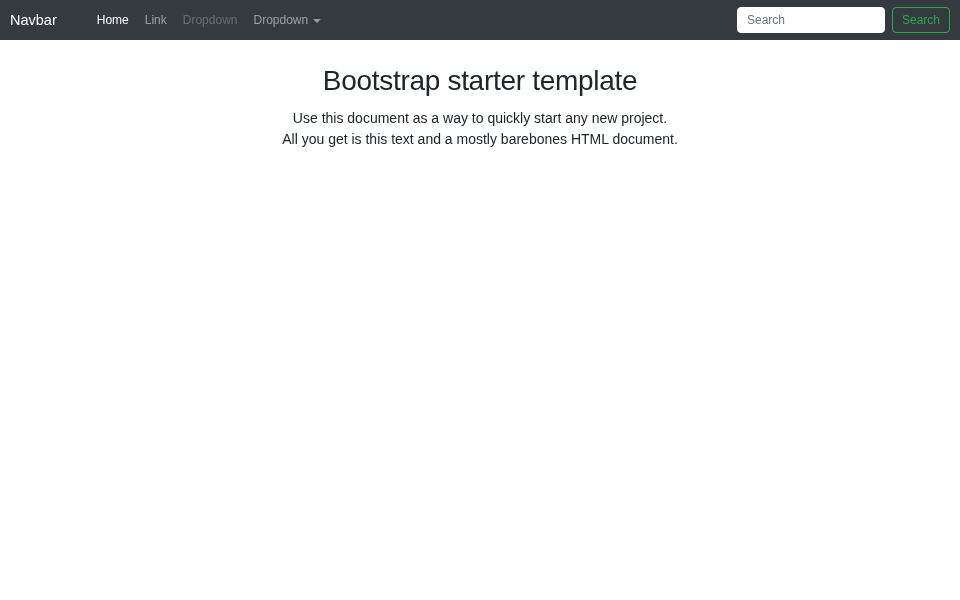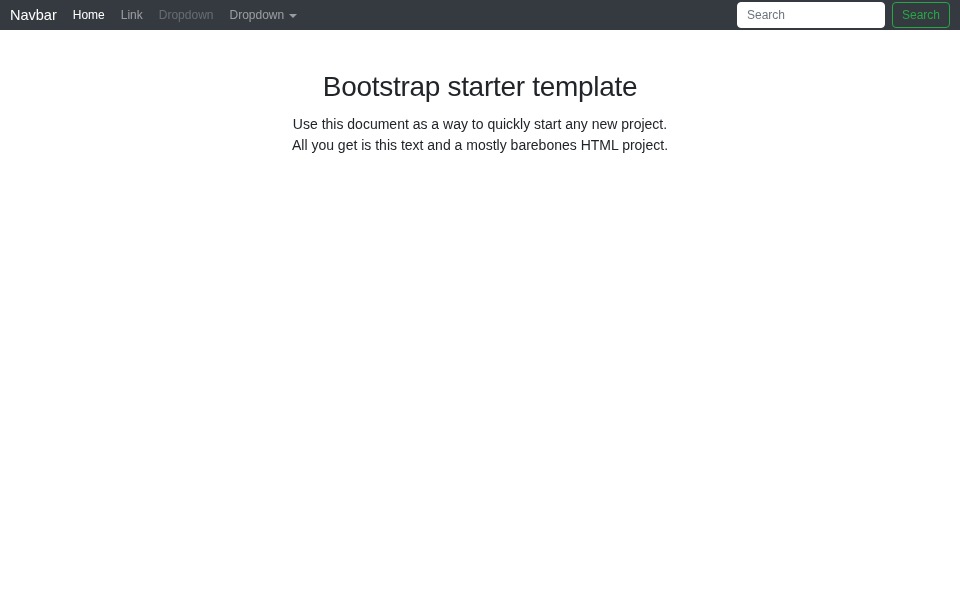--- a/index.html
+++ b/index.html
@@ -8,36 +8,37 @@
     padding: 0;
     width: 960px;
     height: 600px;
     background: var(--page_bg, #ffffff);
     font-family: "Liberation Sans", sans-serif;
     overflow: hidden;
   }
 
   
   .navbar {
-    height: 30px;
+    height: 40px;
     background: var(--navbar_bg, #343a40);
     display: flex;
     align-items: center;
     padding: 0 10px;
   }
   .navbar-brand {
     color: var(--brand_text, #ffffff);
     font-size: 14.5px;
     text-decoration: none;
     margin-right: 8px;
     white-space: nowrap;
   }
   .nav-items {
     display: flex;
     align-items: flex-start;
+    margin-left: 24px;
   }
   .nav-link {
     font-size: 12px;
     color: var(--nav_muted, rgba(255,255,255,0.5));
     text-decoration: none;
     padding: 0 8px;
     white-space: nowrap;
     display: inline-flex;
     align-items: center;
   }
@@ -83,21 +84,21 @@
     color: var(--success, #28a745);
     font-size: 12px;
     font-family: "Liberation Sans", sans-serif;
     cursor: pointer;
     white-space: nowrap;
   }
 
   
   .main-content {
     text-align: center;
-    padding-top: 40px;
+    padding-top: 24px;
   }
   .page-title {
     margin: 0 0 10px 0;
     font-size: 28px;
     font-weight: 500;
     line-height: 1.2;
     color: var(--body_text, #212529);
     letter-spacing: -0.3px;
   }
   .lead {
@@ -126,15 +127,15 @@
   <form class="search-form">
     <input class="search-input" type="text" placeholder="Search" style="">
     <button class="search-button" type="submit">Search</button>
   </form>
 </nav>
 
 <main class="main-content">
   <h1 class="page-title">Bootstrap starter template</h1>
   <p class="lead">
     <span>Use this document as a way to quickly start any new project.</span><br>
-    <span>All you get is this text and a mostly barebones HTML project.</span>
+    <span>All you get is this text and a mostly barebones HTML document.</span>
   </p>
 </main>
 
 </body></html>

